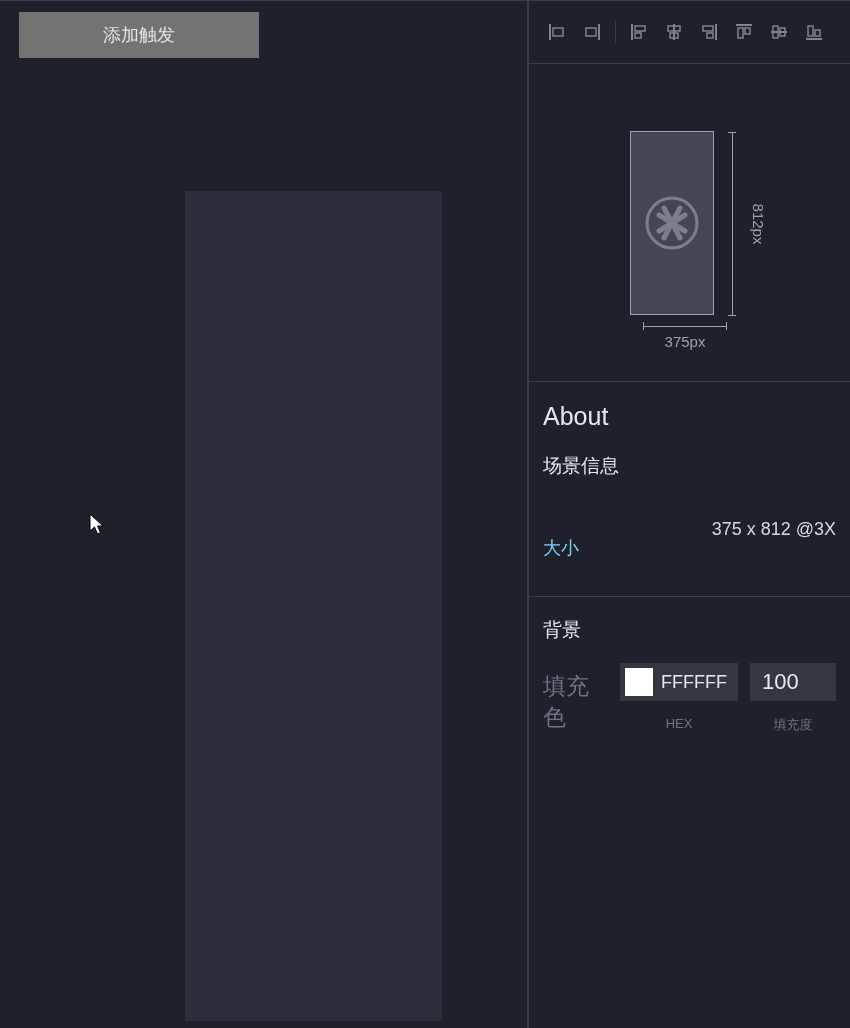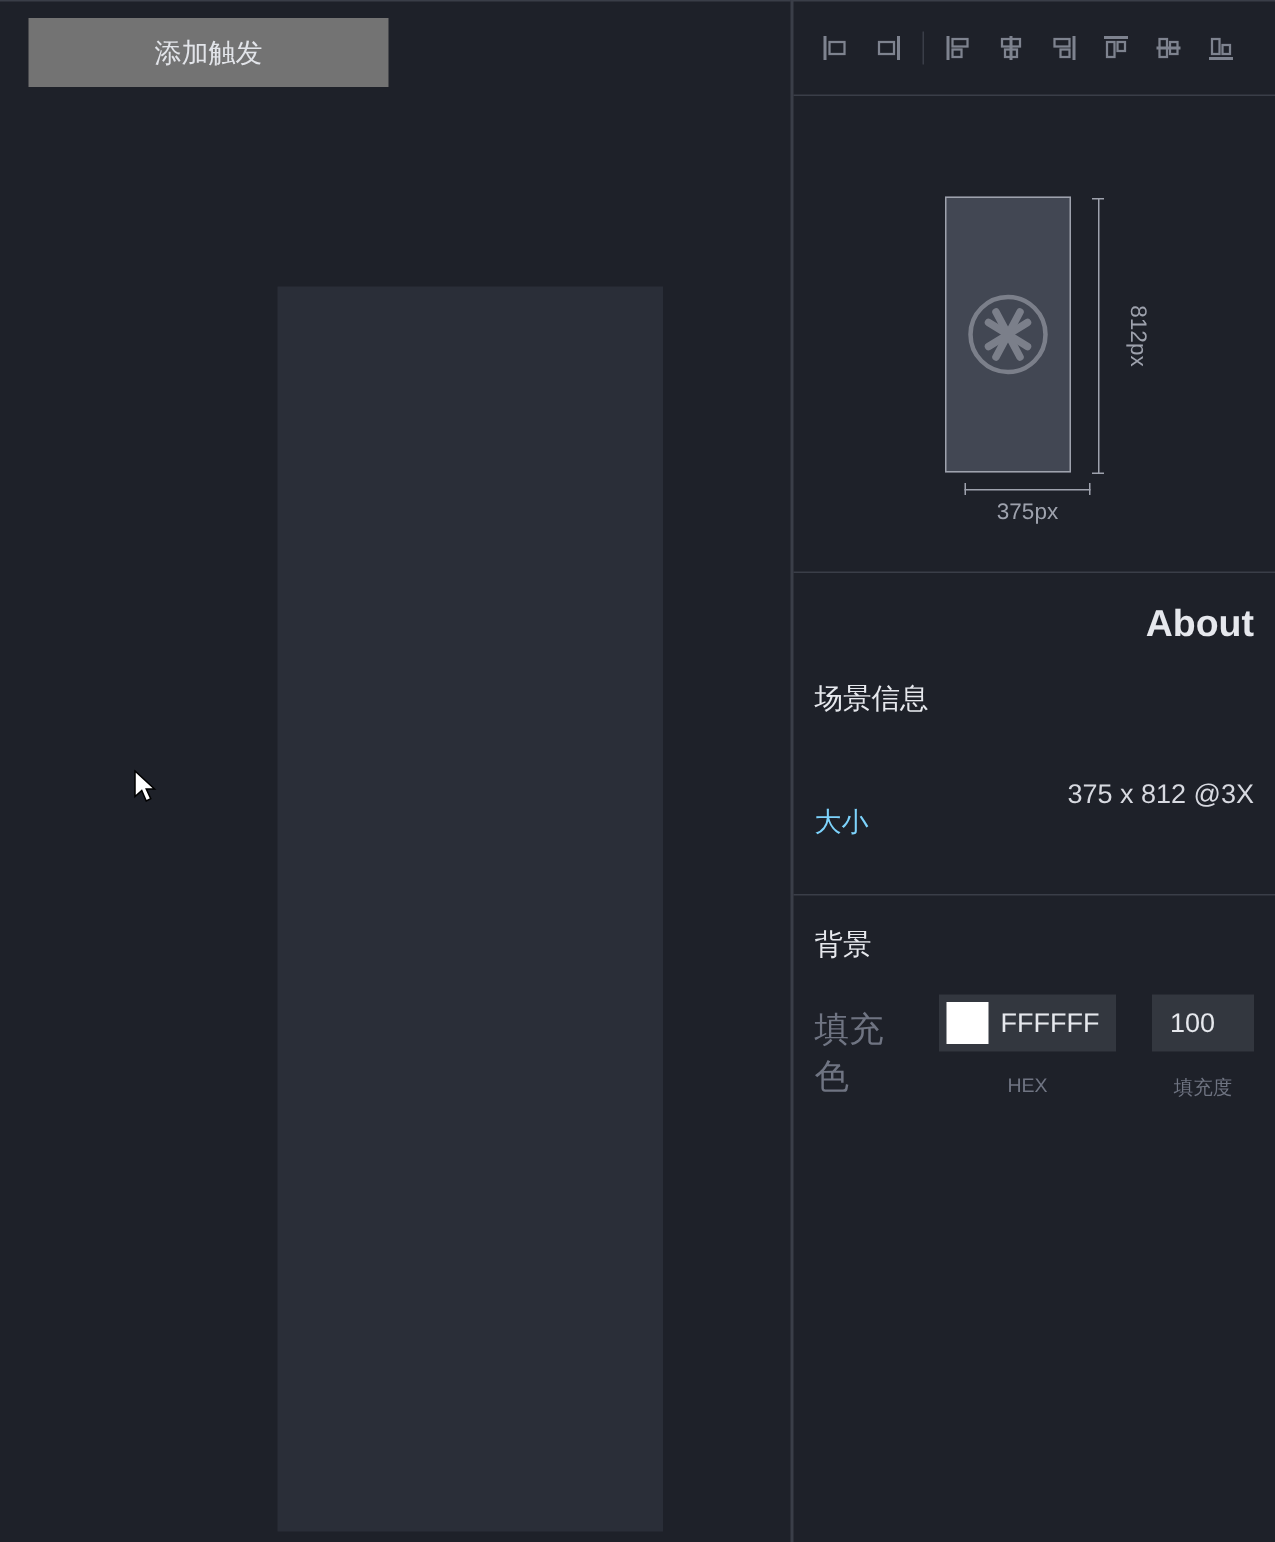--- a/index.html
+++ b/index.html
@@ -161,24 +161,24 @@
       background: #9ea2ad;
       top: -4px;
     }
     .dim-bottom-line::before { left: 0; }
     .dim-bottom-line::after { right: 0; }
     .about-section {
       padding: 20px 14px 20px 14px;
       border-bottom: 1px solid #3a3e48;
     }
     .about-title {
-      text-align: right;
+      text-align: left;
       font-size: 25px;
       color: #e6e8ed;
-      font-weight: 700;
+      font-weight: 400;
       margin-bottom: 22px;
     }
     .section-header {
       font-size: 19px;
       color: #e6e8ed;
       margin-bottom: 20px;
     }
     .info-row {
       display: flex;
       justify-content: space-between;
@@ -202,21 +202,21 @@
       gap: 30px;
       margin-top: 18px;
     }
     .fill-label {
       color: #6f7482;
       font-size: 23px;
       padding-top: 8px;
     }
     .fill-inputs {
       display: flex;
-      gap: 24px;
+      gap: 12px;
       align-items: flex-start;
     }
     .swatch-hex {
       display: flex;
       flex-direction: column;
       align-items: center;
     }
     .swatch-hex-box {
       display: flex;
       background: #33373f;
@@ -242,26 +242,26 @@
       margin-top: 15px;
     }
     .opacity-box {
       display: flex;
       flex-direction: column;
       align-items: center;
     }
     .opacity-input {
       background: #33373f;
       height: 38px;
-      width: 68px;
+      width: 86px;
       display: flex;
       align-items: center;
       padding: 0 12px;
       color: #e6e8ed;
-      font-size: 18px;
+      font-size: 22px;
     }
   </style>
 </head>
 <body>
 
 <div class="left-panel">
   <div class="tab-bar">
     <div class="tab">添加触发</div>
   </div>
   <div class="canvas-area"></div>

